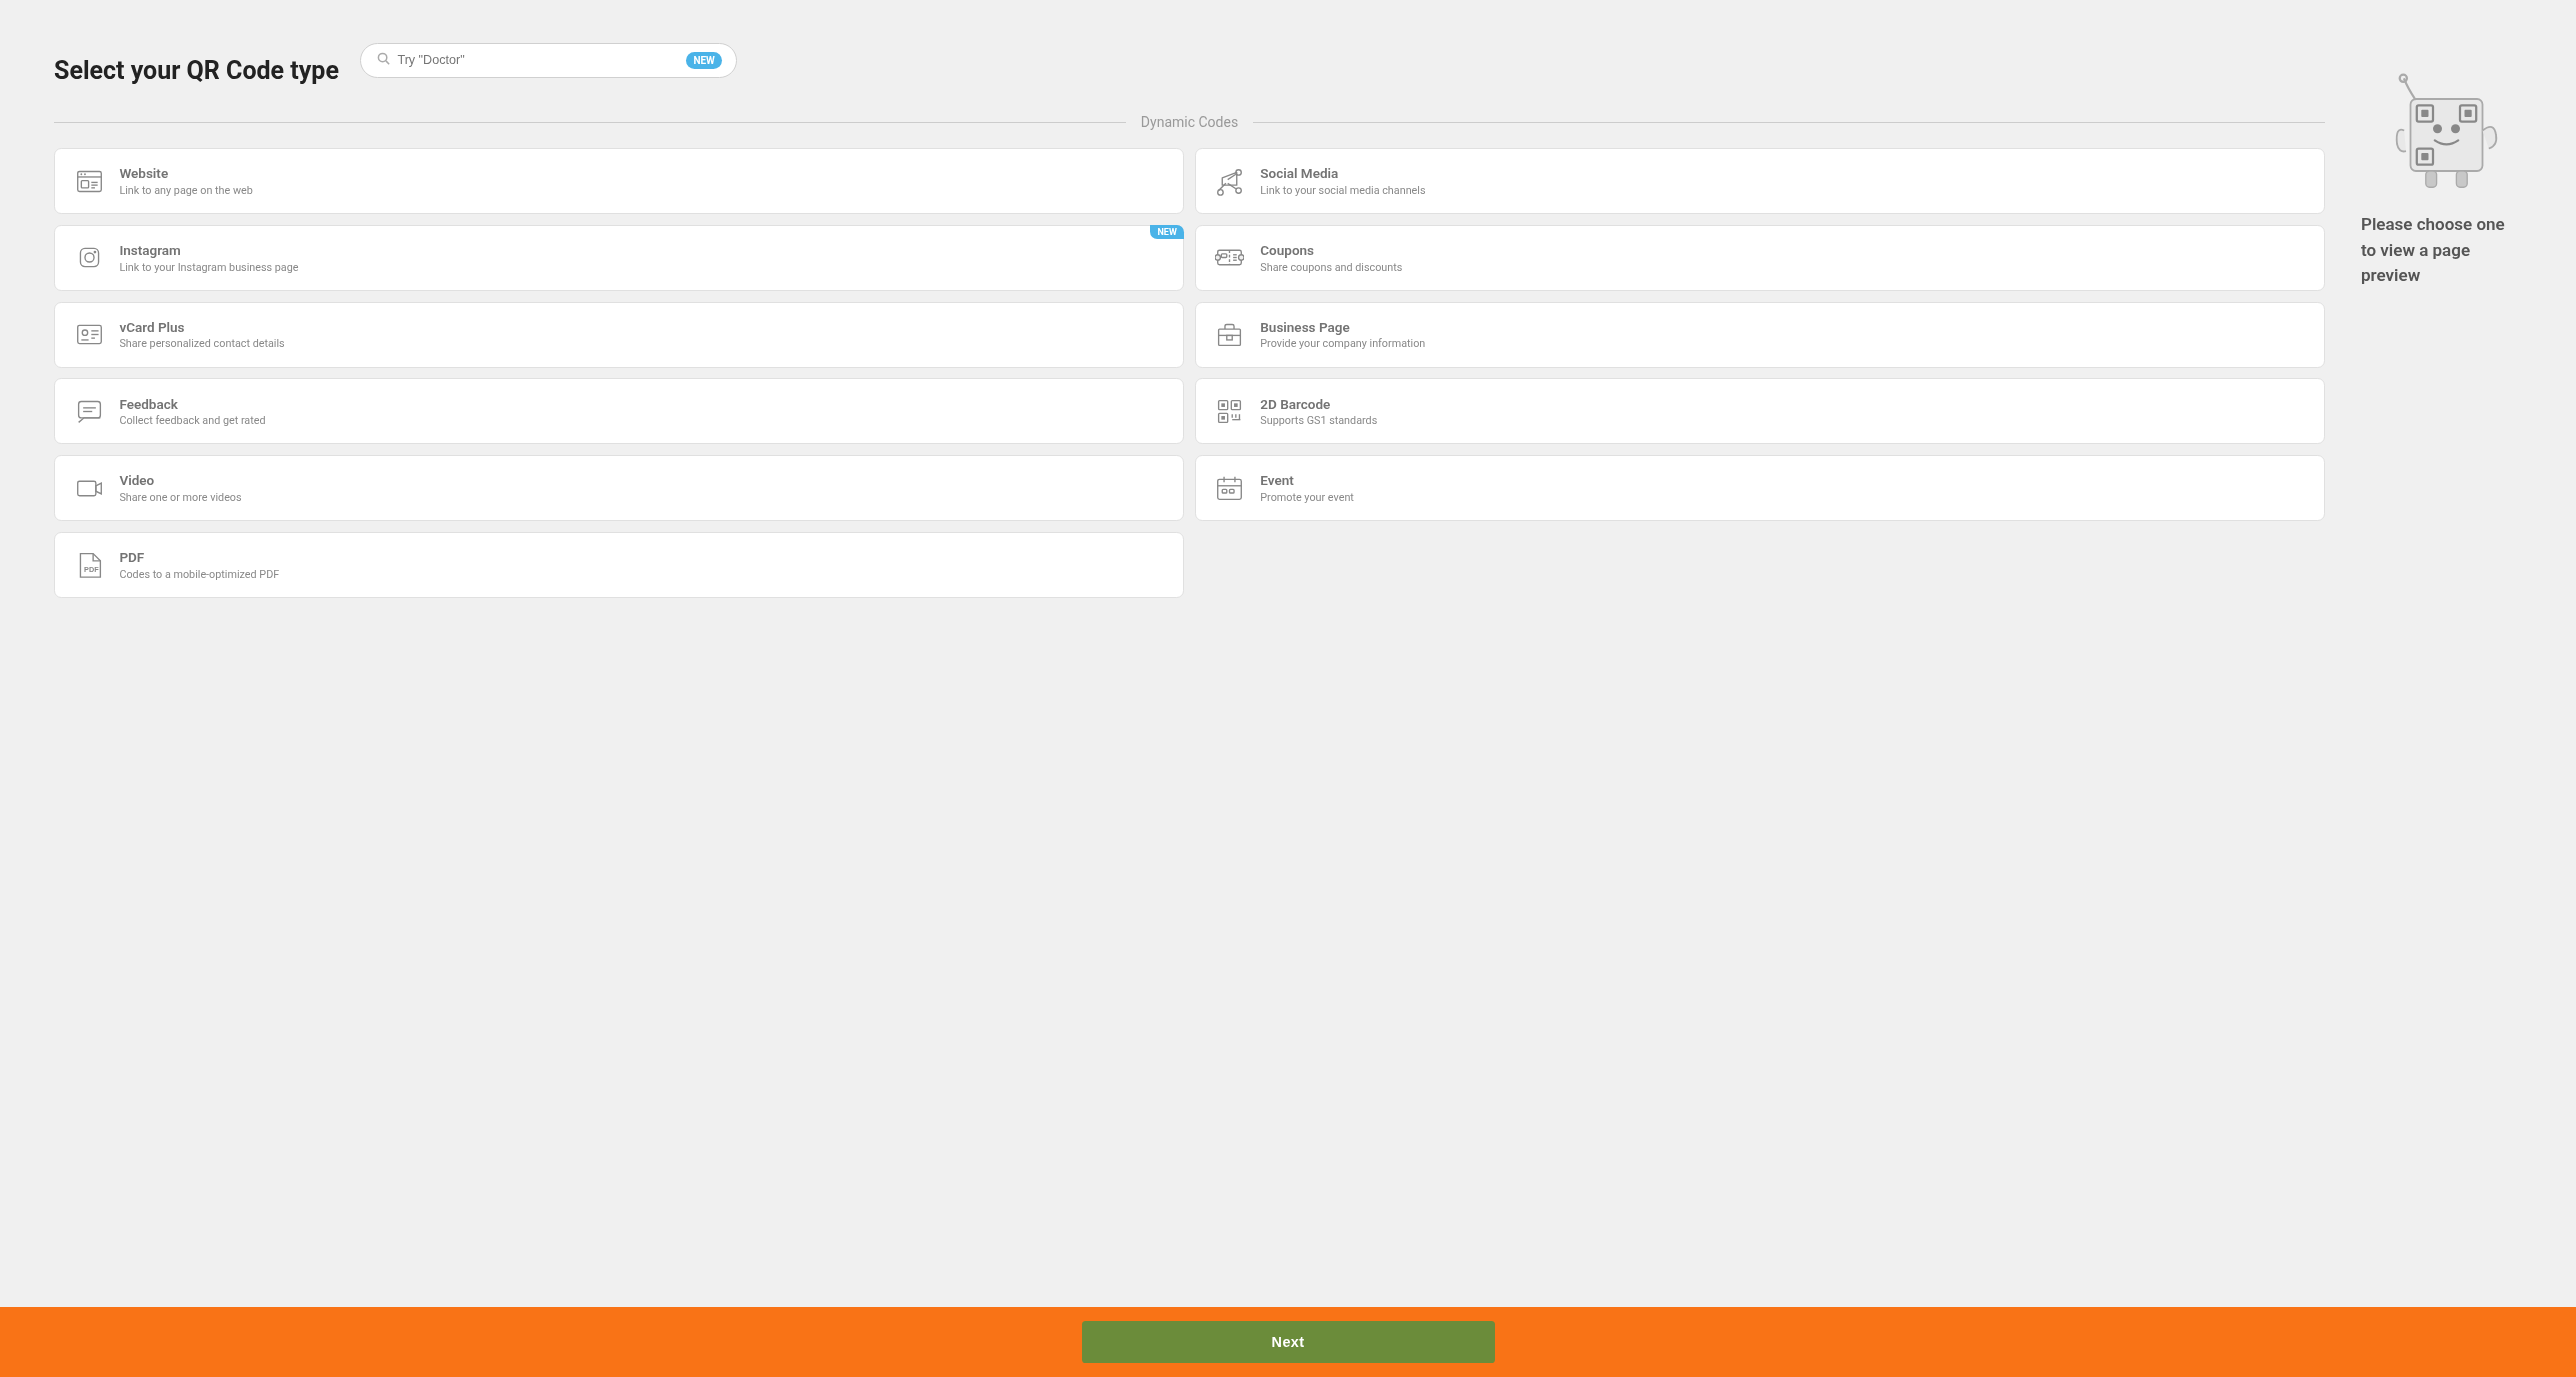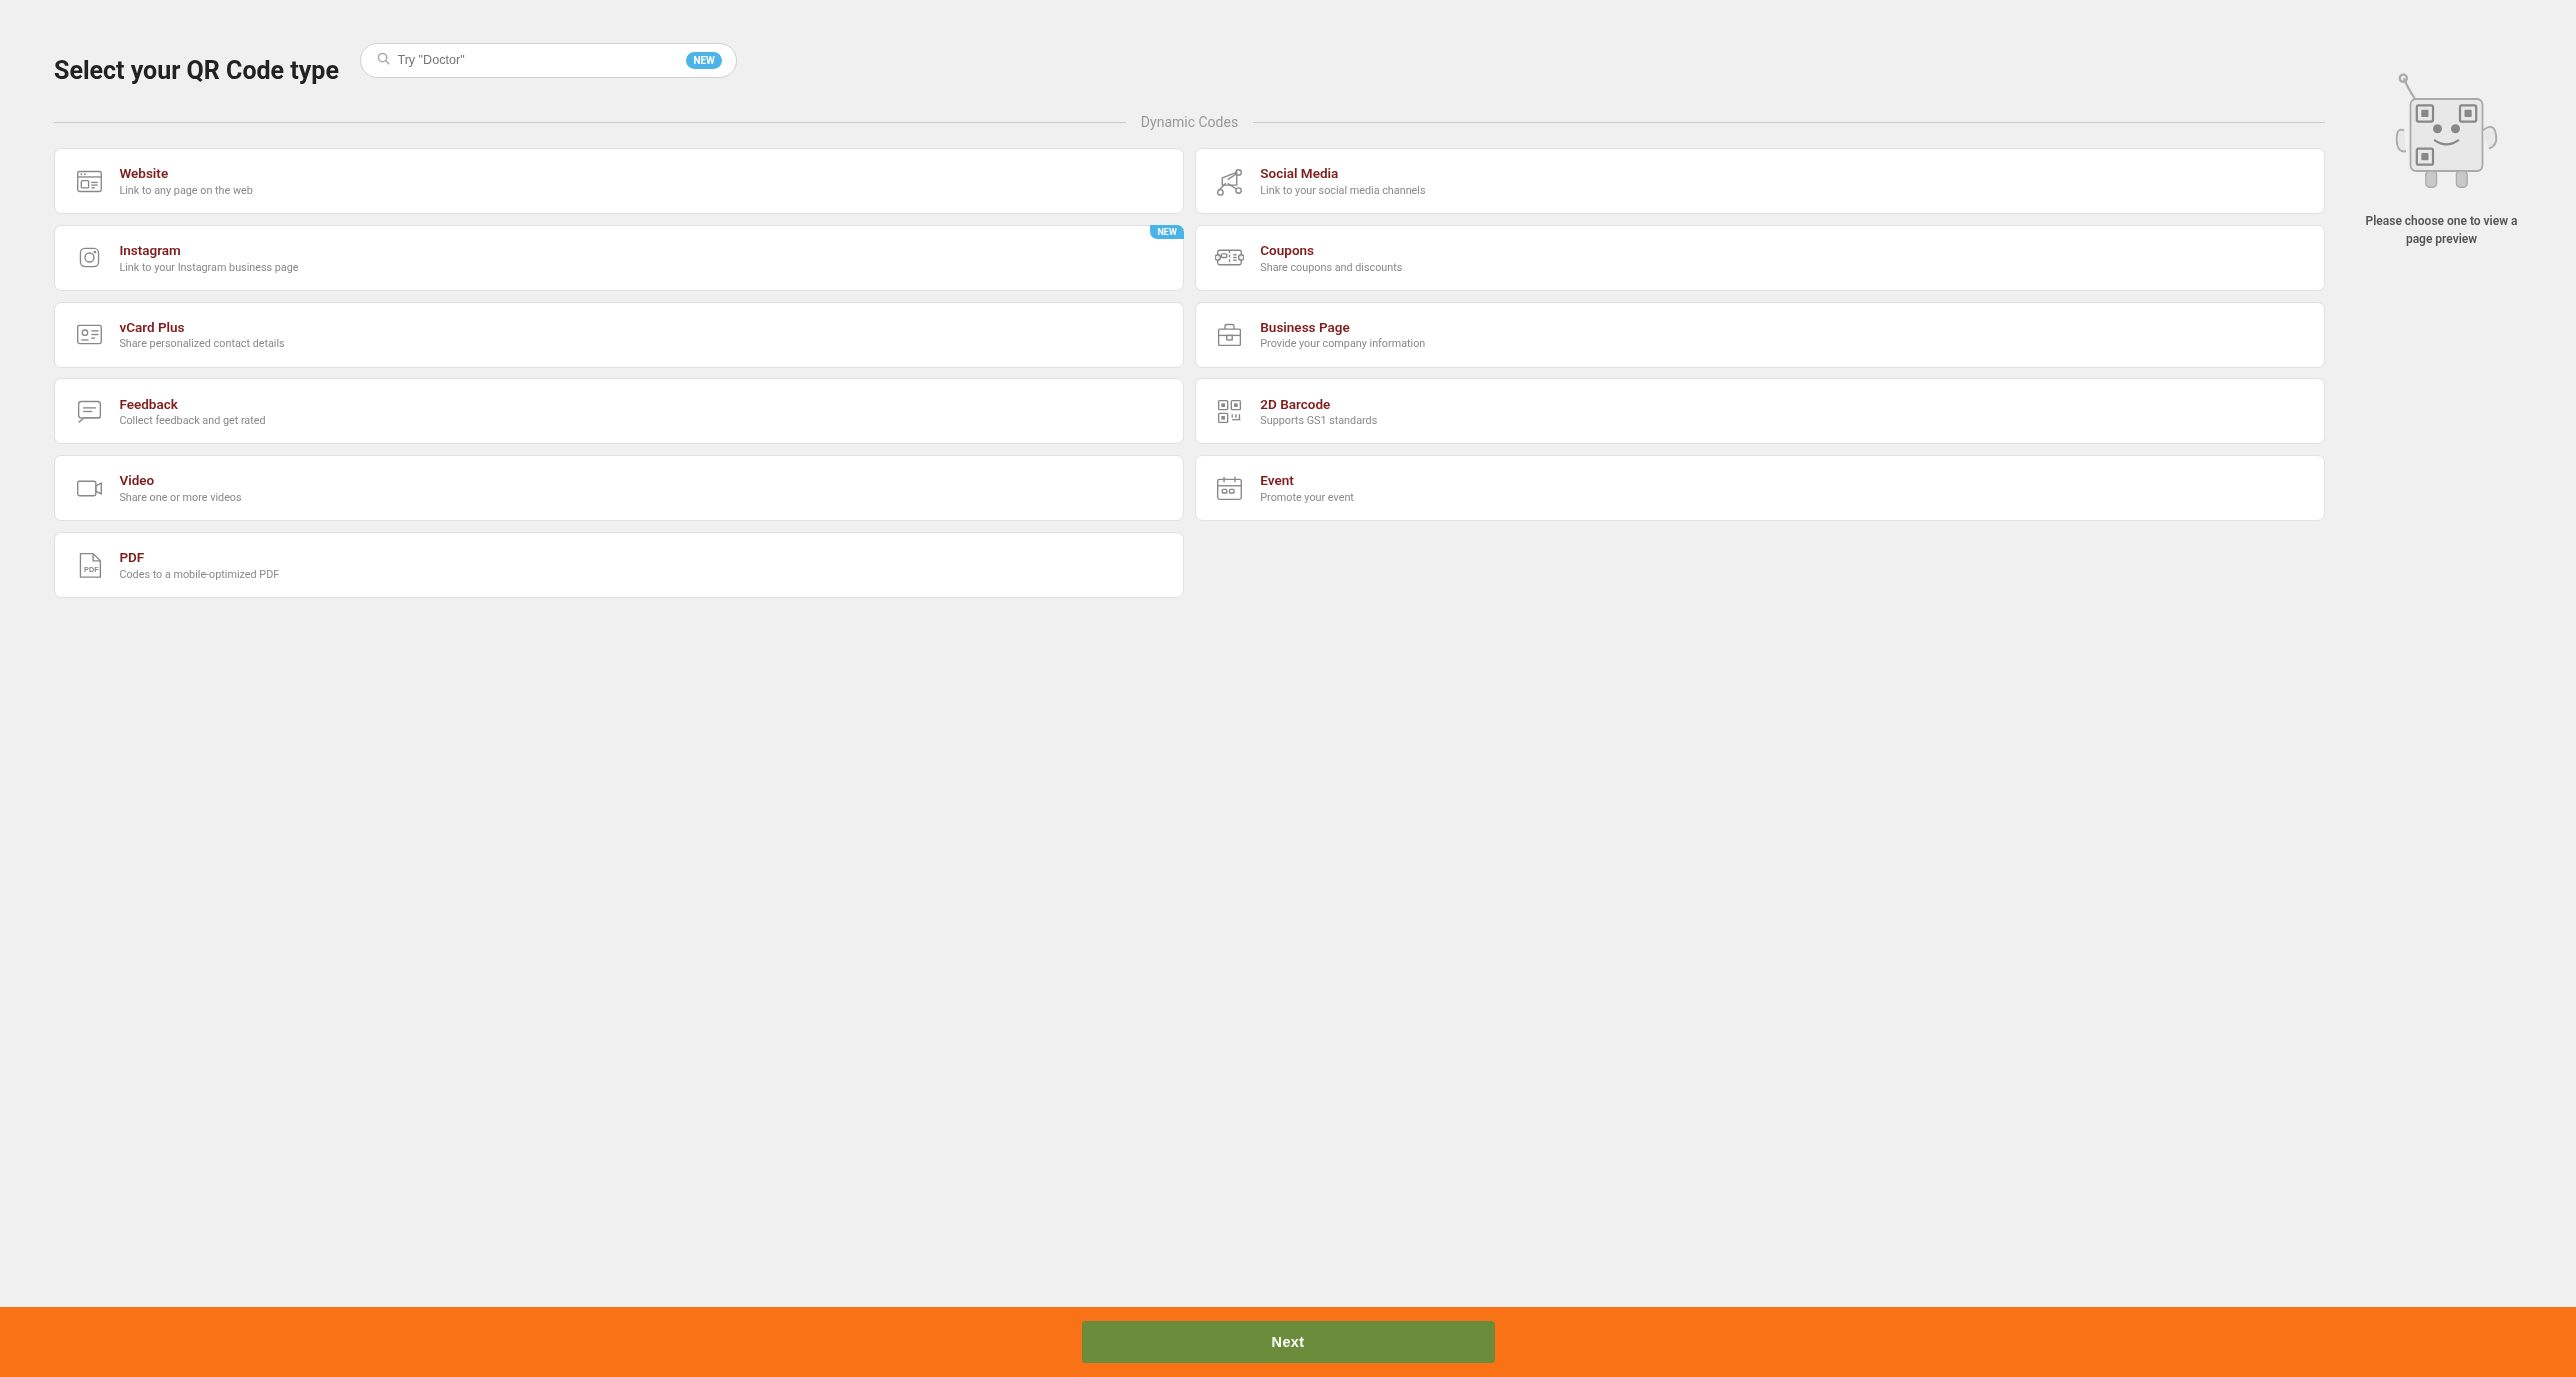--- a/index.html
+++ b/index.html
@@ -108,21 +108,21 @@
       width: 29px;
       height: 29px;
       stroke: #888;
       fill: none;
       stroke-width: 1.5;
     }
     .card-text {}
     .card-title {
       font-size: 13.5px;
       font-weight: 600;
-      color: #7f1d1d;
+      color: #737373;
       margin-bottom: 2.7px;
     }
     .card-desc {
       font-size: 10.8px;
       color: #888;
     }
     .new-badge {
       position: absolute;
       top: -0.9px;
       right: -0.9px;
@@ -139,22 +139,21 @@
       flex-direction: column;
       align-items: center;
       padding-top: 36px;
     }
     .robot-illustration {
       width: 126px;
       height: 126px;
       margin-bottom: 14.4px;
     }
     .preview-text {
-      text-align: center;
-      font-size: 12px;
+      font-size: 17px;
       font-weight: 600;
       color: #555;
       line-height: 1.5;
     }
     .footer-bar {
       background: #f97316;
       padding: 14.4px 0;
       display: flex;
       justify-content: center;
     }

